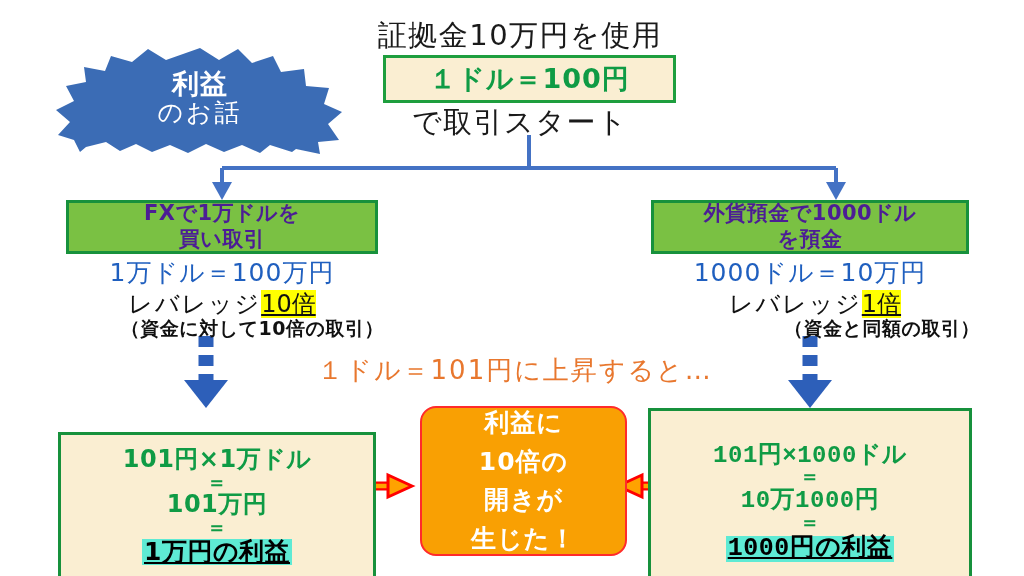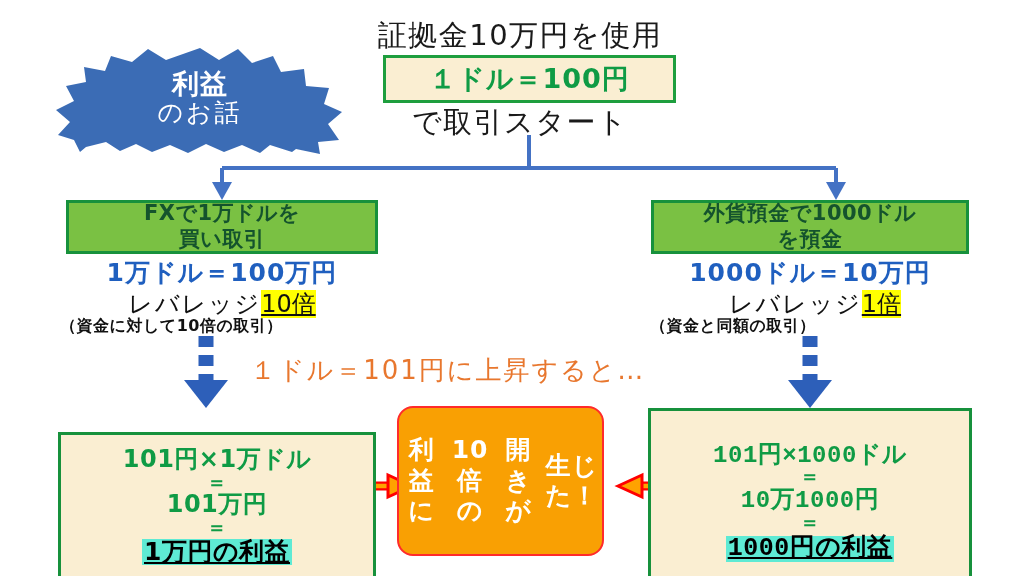--- a/index.html
+++ b/index.html
@@ -58,33 +58,33 @@
     white-space: nowrap;
   }
 
   
   .branch-box {
     background: #7ac143;
     border: 3px solid #17913c;
     box-sizing: border-box;
     display: flex; align-items: center; justify-content: center;
     text-align: center;
-    color: #14532d;
+    color: #4c1d95;
     font-size: 21px;
     font-weight: 700;
     line-height: 1.22;
     letter-spacing: 0.5px;
   }
   #branch-left  { left: 66px;  top: 200px; width: 312px; height: 54px; }
   #branch-right { left: 651px; top: 200px; width: 318px; height: 54px; }
 
   .amount-line {
     color: #1f5fbf;
     font-size: 25px;
-    font-weight: 700;
+    font-weight: 400;
     letter-spacing: 1px;
     text-align: center;
     white-space: nowrap;
   }
   #amount-left  { left: 66px;  top: 256px; width: 312px; }
   #amount-right { left: 645px; top: 256px; width: 330px; }
 
   .lev-line {
     text-align: center;
     color: #111111;
@@ -92,36 +92,36 @@
     letter-spacing: 2px;
     white-space: nowrap;
   }
   .lev-line .hl {
     background: #ffff00;
     font-weight: 400;
     text-decoration: underline;
     letter-spacing: 0;
   }
   .lev-note {
-    text-align: left;
+    text-align: right;
     color: #111111;
-    font-size: 16px;
+    font-size: 19px;
     font-weight: 700;
     letter-spacing: 0.5px;
     white-space: nowrap;
   }
   #lev-left  { left: 60px;  top: 288px; width: 324px; }
   #lev-left-note { left: 60px; top: 316px; width: 324px; }
   #lev-right { left: 650px; top: 288px; width: 330px; }
   #lev-right-note { left: 650px; top: 316px; width: 330px; }
 
   
   #rise-note {
     left: 250px; top: 353px; width: 530px;
-    text-align: left;
+    text-align: center;
     color: #e8772e;
     font-size: 26px;
     letter-spacing: 2px;
     white-space: nowrap;
   }
 
   
   .result-box {
     background: #faeed2;
     border: 3px solid #17913c;
@@ -143,27 +143,27 @@
     font-weight: 700;
     text-decoration: underline;
     font-size: 25px;
     padding: 0 2px;
     margin-top: 2px;
   }
   .result-box .row { white-space: nowrap; }
 
   
   #callout {
-    left: 397px; top: 406px; width: 207px; height: 150px;
+    left: 420px; top: 406px; width: 207px; height: 150px;
     background: #f9a003;
     border: 2px solid #ff2b2b;
     border-radius: 16px;
     box-sizing: border-box;
-    display: flex; flex-direction: row;
-    align-items: center; justify-content: center;
+    display: flex; flex-direction: column;
+    align-items: center; justify-content: space-between;
     color: #ffffff;
     font-size: 25px;
     font-weight: 700;
     line-height: 1.22;
     letter-spacing: 1px;
     text-align: center;
   }
 
   
   #connectors {

